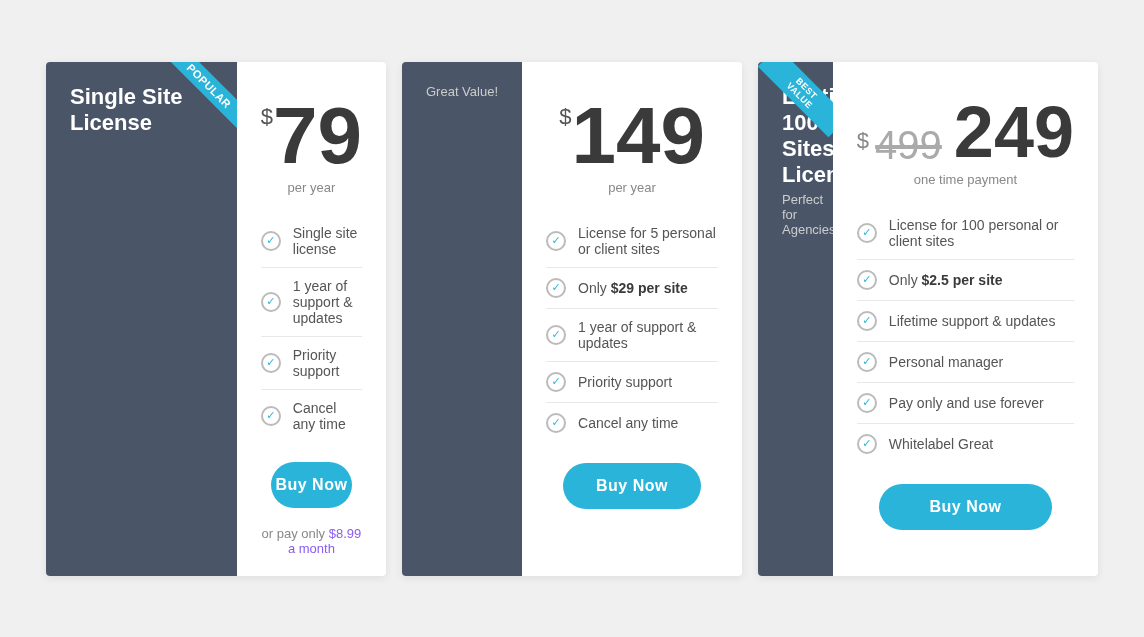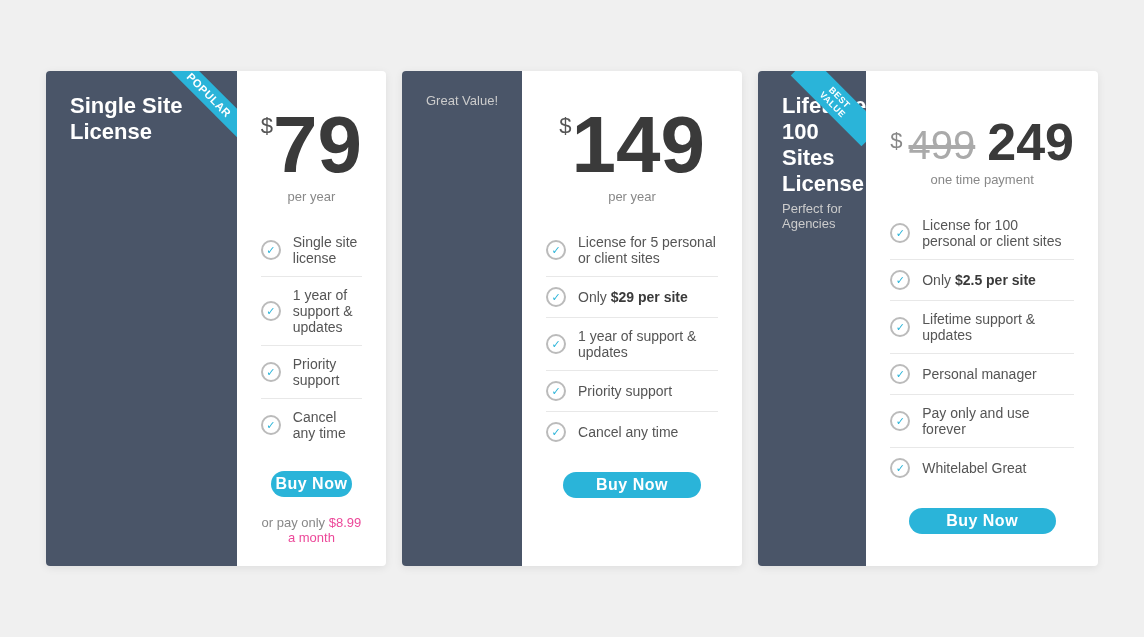--- a/index.html
+++ b/index.html
@@ -106,21 +106,21 @@
     .price-old {
       font-size: 40px;
       font-weight: 400;
       color: #aaa;
       text-decoration: line-through;
       margin-top: 18px;
       margin-right: 6px;
       text-align: right;
     }
     .price-new {
-      font-size: 52px;
+      font-size: 72px;
       font-weight: 700;
       line-height: 1;
       color: #3a3a3a;
     }
     .features-list {
       list-style: none;
       margin-bottom: 20px;
     }
     .features-list li {
       display: flex;
@@ -145,37 +145,37 @@
       justify-content: center;
       color: #2ab4d9;
       font-size: 11px;
     }
     .btn-buy {
       display: block;
       background: #2ab4d9;
       color: #fff;
       border: none;
       border-radius: 30px;
-      padding: 4px 0;
+      padding: 14px 0;
       font-size: 16px;
       font-weight: 700;
       text-align: center;
       cursor: pointer;
       width: 80%;
       margin: 0 auto 12px auto;
       letter-spacing: 0.5px;
     }
     .monthly-note {
       text-align: center;
       font-size: 13px;
       color: #888;
       margin-top: 6px;
     }
     .monthly-note a {
-      color: #ec4899;
+      color: #8b5cf6;
       text-decoration: none;
     }
     .feature-bold {
       font-weight: 700;
       color: #3a3a3a;
     }
     .price-combined {
       display: flex;
       align-items: flex-end;
       justify-content: center;

